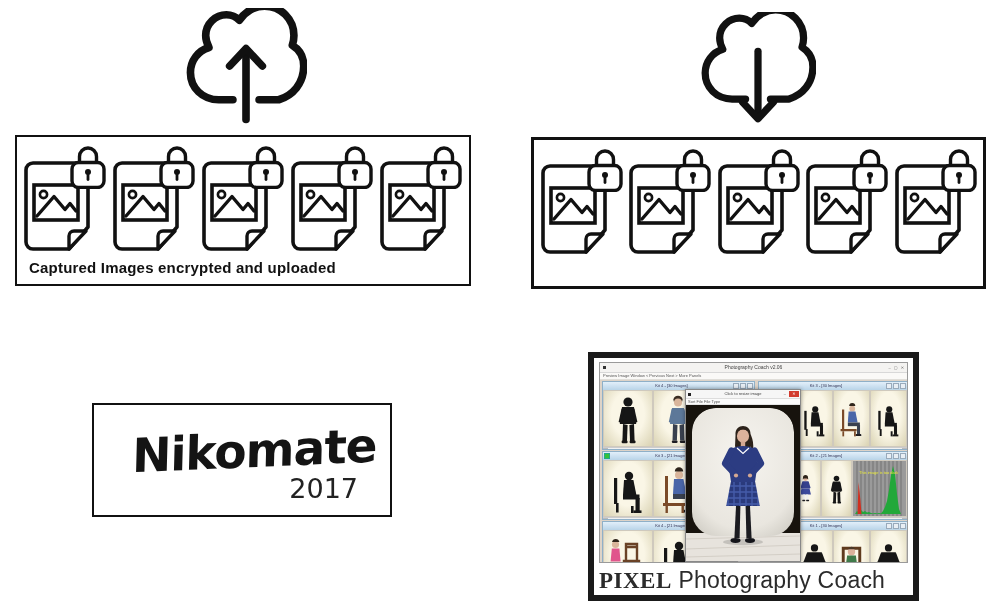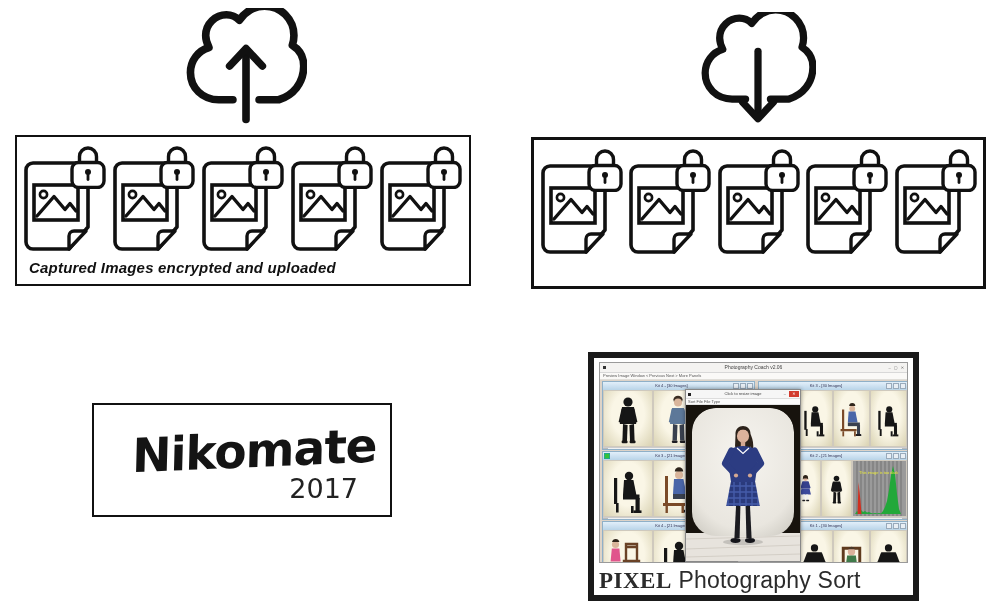--- a/index.html
+++ b/index.html
@@ -176,21 +176,21 @@
 </div>
 
 <div class="abs cloud-wrap" style="left:700px;top:12px;">
   <svg width="116" height="116" viewBox="0 0 112 112">
     <path d="M44 84 H31 C16 84 5 73 5 59 C5 48 12 39 22 36 C20 32 19 29 19 25 C19 14 28 6 38 6 C43 6 47 8 50 11 C55 3 64 -2 73 -2 C88 -2 100 10 100 25 C100 28 99.5 31 98.5 34 C105 38 109 45 109 53 C109 69 99 80 86 84 H68" fill="none" stroke="#111" stroke-width="7" stroke-linecap="round" stroke-linejoin="round"></path>
     <path d="M56 38 V100" fill="none" stroke="#111" stroke-width="7" stroke-linecap="round"></path>
     <path d="M41 87 L56 103 L71 87" fill="none" stroke="#111" stroke-width="7" stroke-linecap="round" stroke-linejoin="round"></path>
   </svg>
 </div>
 
-<div class="abs enc-box" style="left:15px;top:135px;width:452px;height:147px;font-style:italic;">
+<div class="abs enc-box" style="left:15px;top:135px;width:452px;height:147px;">
   <div class="files-row">
     <div class="file-icon">
       <svg class="doc" width="66" height="90" viewBox="0 0 66 90">
           <use href="#doc-shape"></use>
         </svg>
       <svg class="lock" width="40" height="46" viewBox="0 0 40 46">
           <use href="#lock-shape"></use>
         </svg>
     </div>
     <div class="file-icon">
@@ -547,15 +547,15 @@
             </g>
           </svg>
         </div>
       </div>
       <div class="notch"></div>
 
     </div>
   </div>
 
   <div class="brand-strip">
-    <div class="brand"><b>PIXEL</b><span> Photography Sort</span></div>
+    <div class="brand"><b>PIXEL</b><span> Photography Coach</span></div>
   </div>
 </div>
 
 </body></html>

